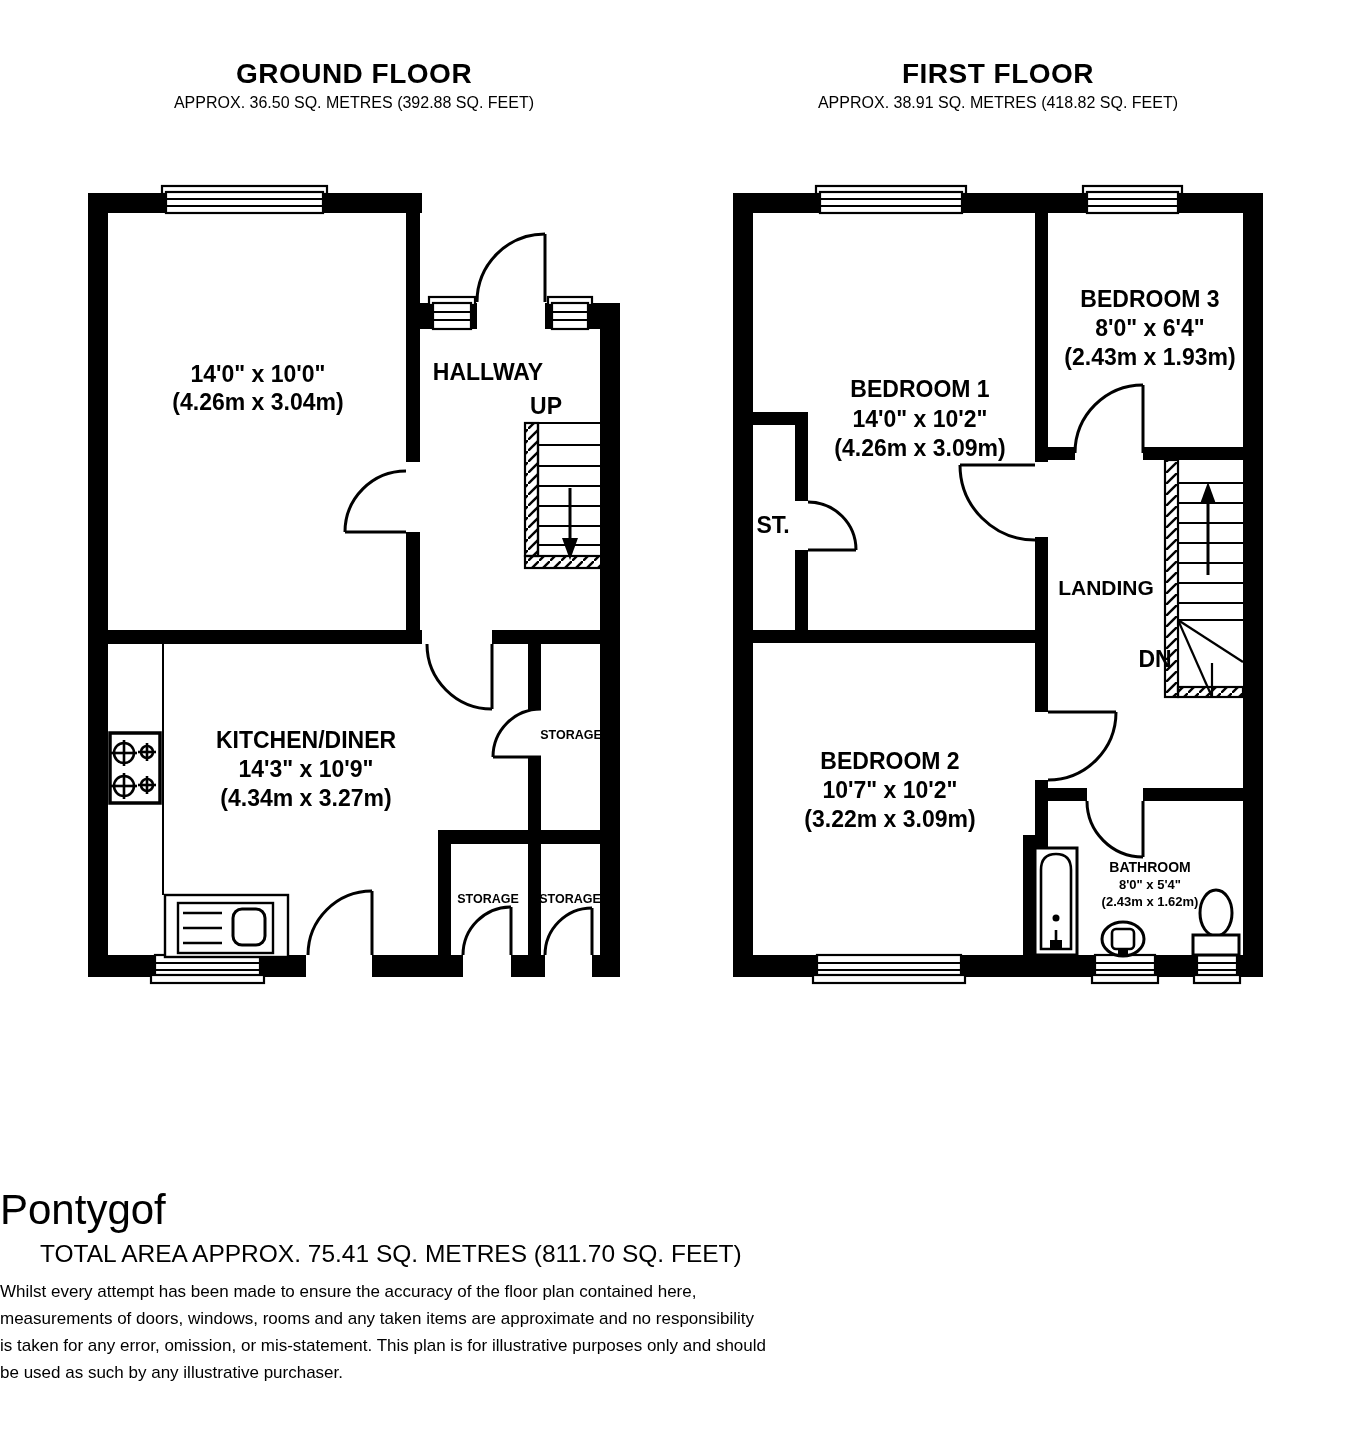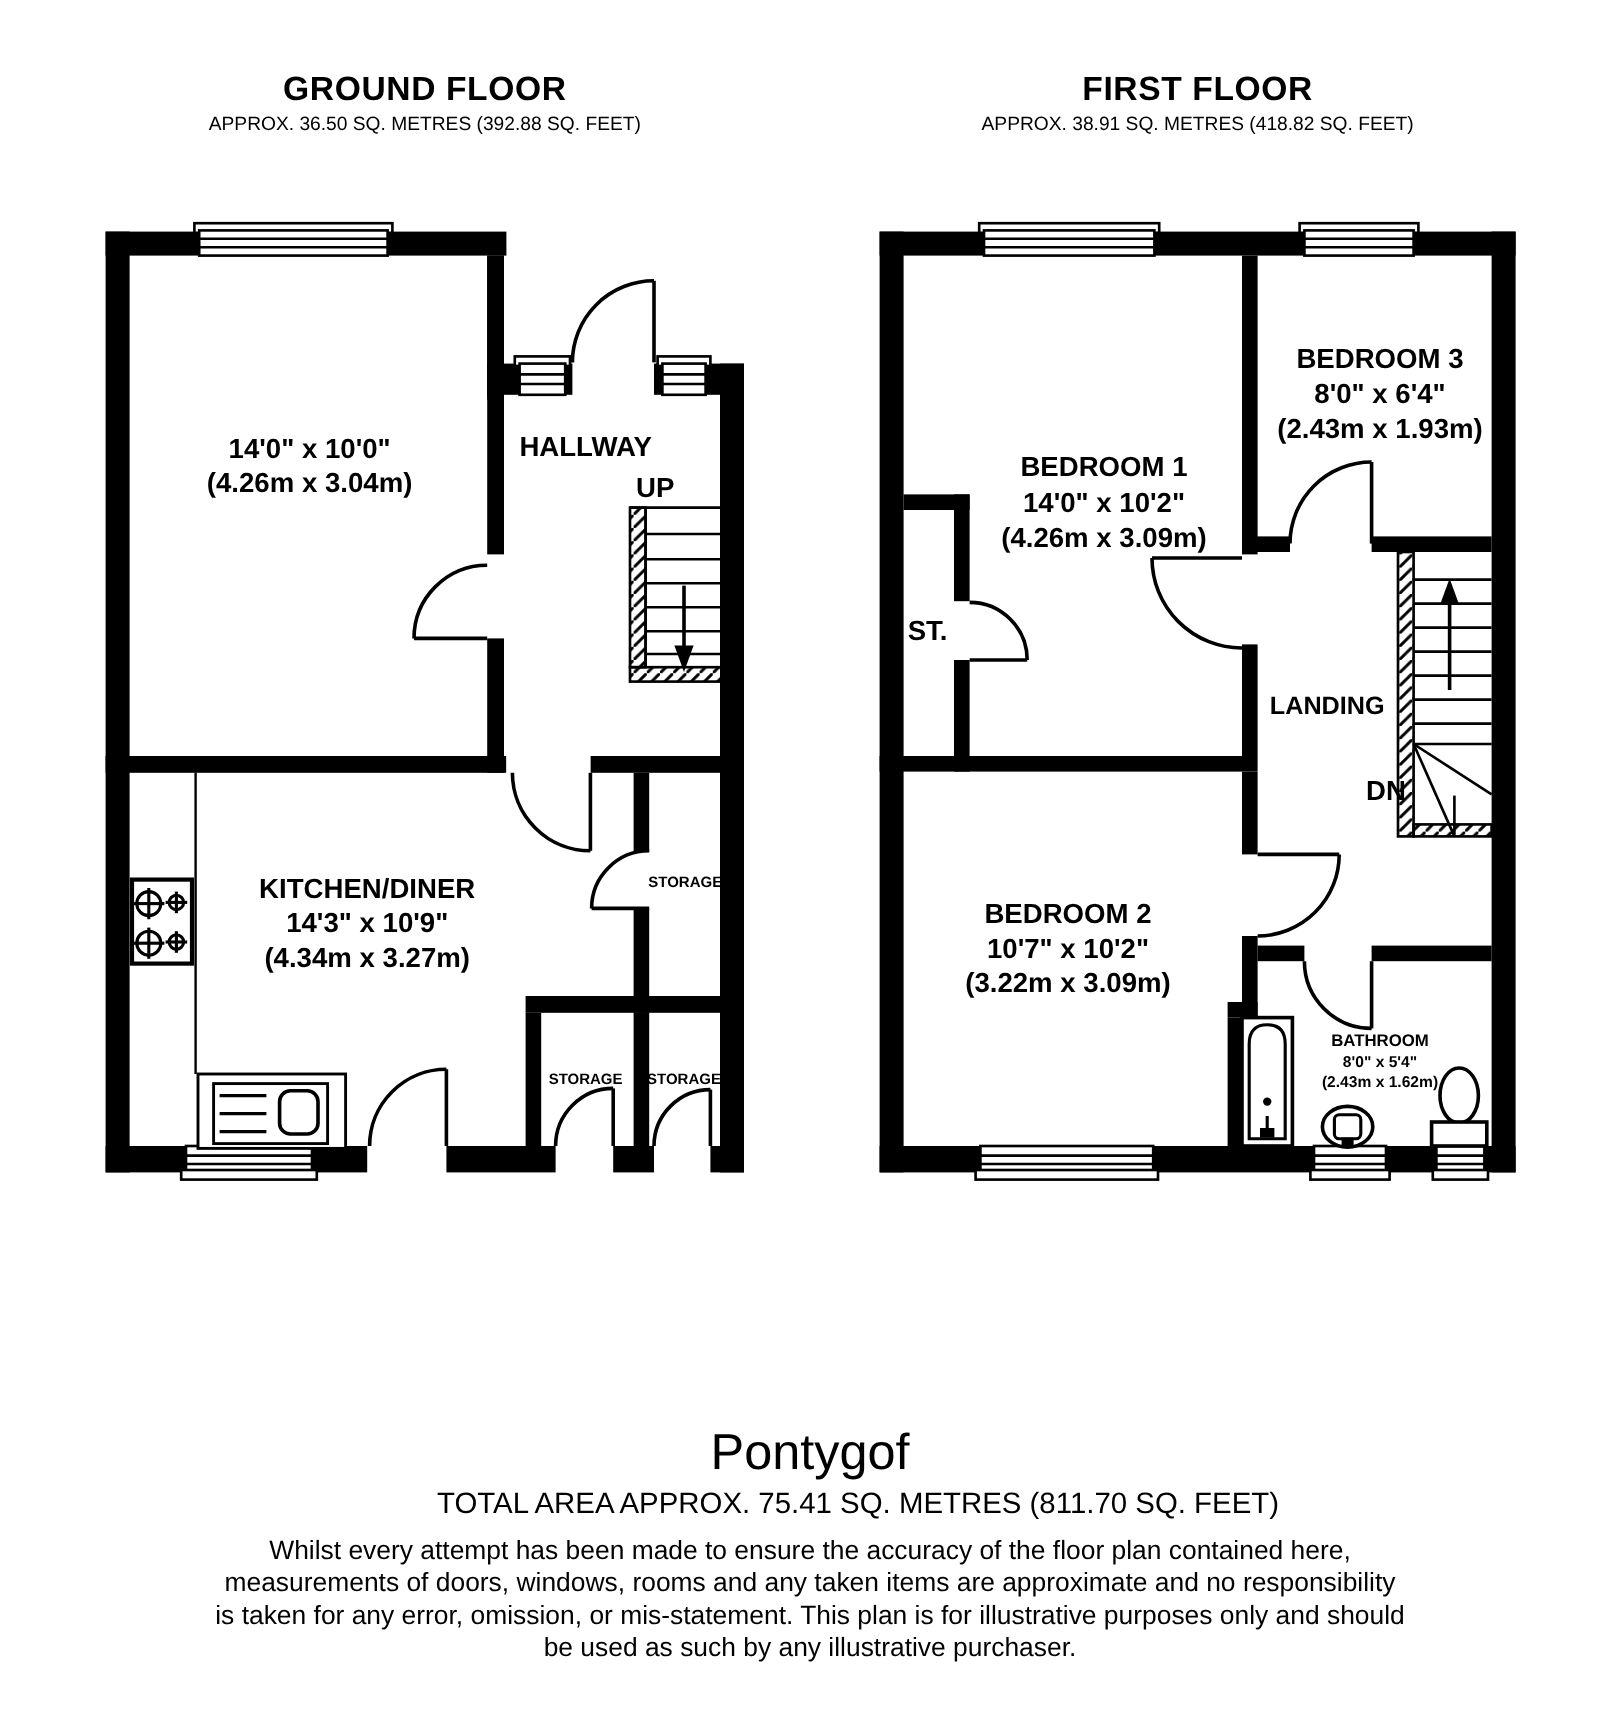--- a/index.html
+++ b/index.html
@@ -6,24 +6,24 @@
   .canvas{position:relative;width:1350px;height:1390px;background:#fff;overflow:hidden;
           font-family:"Liberation Sans",sans-serif;color:#000;}
   svg{position:absolute;left:0;top:0;}
   svg text{font-family:"Liberation Sans",sans-serif;fill:#000;text-anchor:middle;}
   .t-title{font-size:28px;font-weight:bold;letter-spacing:.5px;}
   .t-sub{font-size:16px;font-weight:normal;}
   .t-room{font-size:23px;font-weight:bold;}
   .t-small{font-size:12.5px;font-weight:bold;}
   .t-bath{font-size:14px;font-weight:bold;}
   .t-bathdim{font-size:13px;font-weight:bold;}
-  .footer{position:absolute;left:0;width:100%;text-align:center;}
+  .footer{position:absolute;left:0;width:100%;}
   .f-name{top:1186px;font-size:42px;}
   .f-total{top:1240px;font-size:24.5px;padding-left:40px;}
-  .f-disc{top:1278px;font-size:22px;line-height:27px;}
+  .f-disc{top:1278px;font-size:17px;line-height:27px;}
 </style>
 </head>
 <body>
 
 <div class="canvas">
 <svg width="1350" height="1446" viewBox="0 0 1350 1446">
   <defs>
     <pattern id="hatch" width="11" height="11" patternUnits="userSpaceOnUse">
       <path d="M0 11 L11 0" stroke="#000" stroke-width="2.4" fill="none"></path>
     </pattern>

